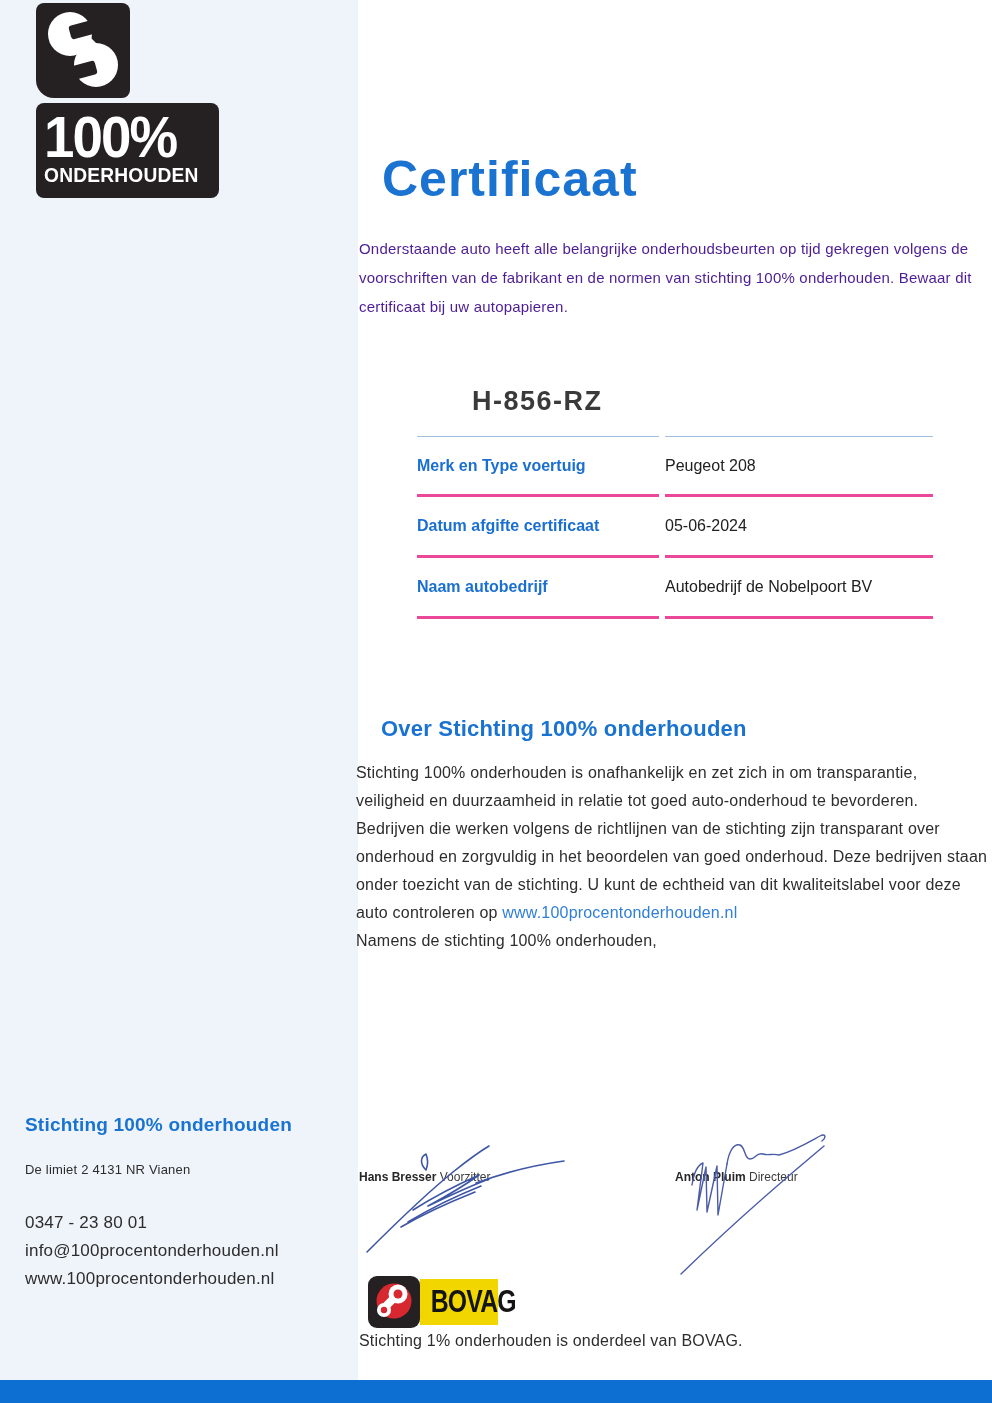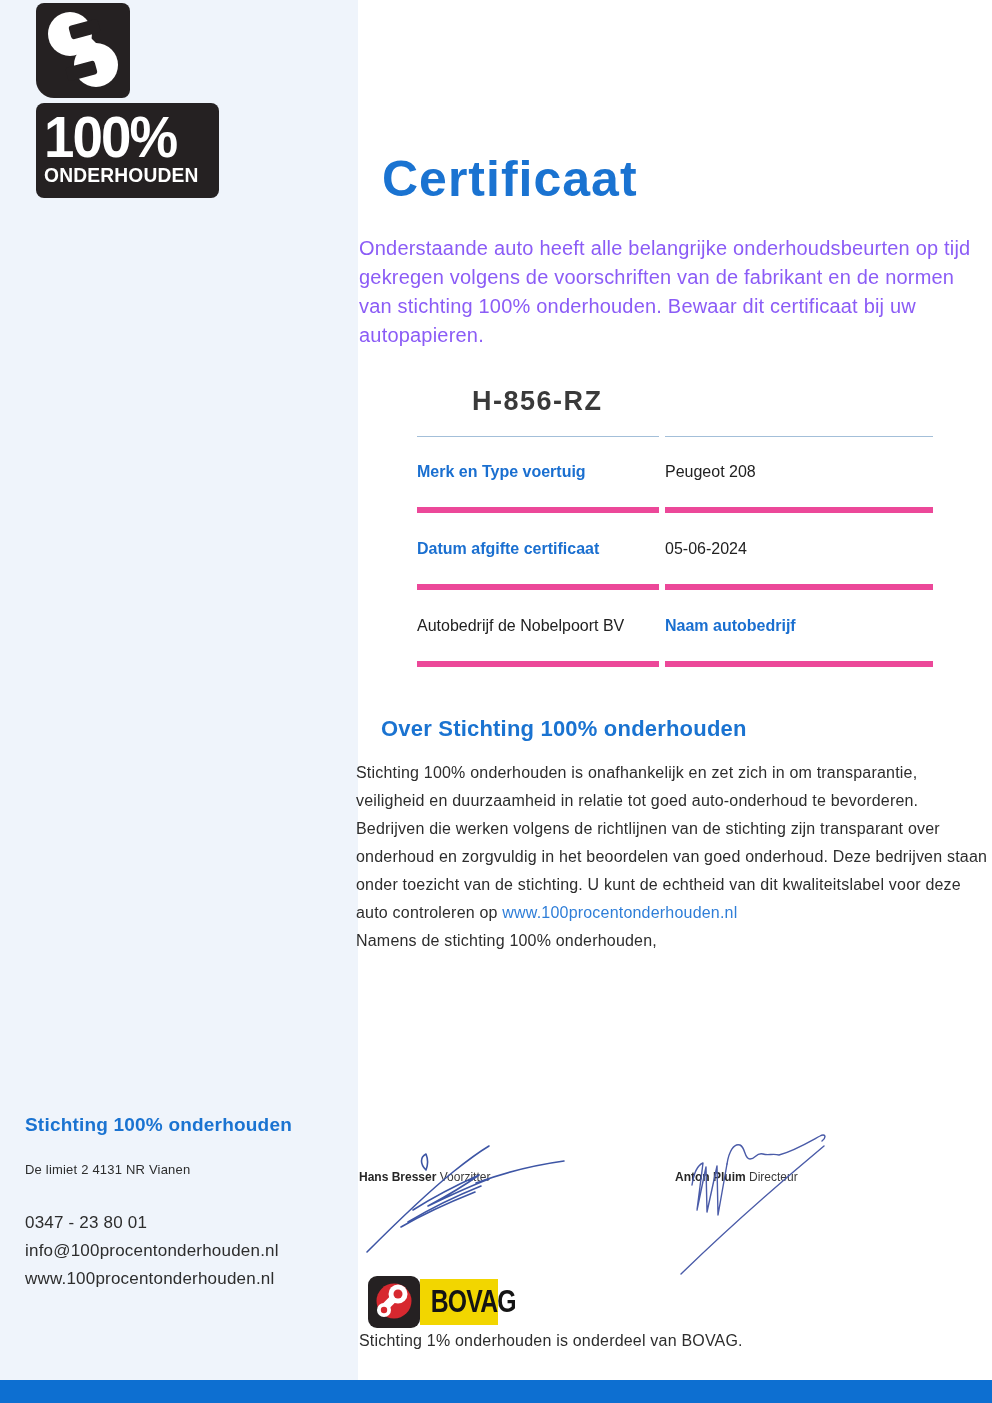--- a/index.html
+++ b/index.html
@@ -12,26 +12,26 @@
 
   
   .logo { position:absolute; left:36px; top:3px; display:flex; gap:5px; z-index:3;flex-direction:column; }
   .logo-tile1 { width:94px; height:95px; background:#252122; border-radius:8px 8px 8px 18px; overflow:hidden; }
   .logo-tile2 { width:183px; height:95px; background:#252122; border-radius:8px; color:#ffffff; padding:10px 0 0 8px; overflow:hidden; }
   .logo-percent { font-size:57px; font-weight:800; line-height:48px; letter-spacing:-2px; transform:scaleX(0.96); transform-origin:left center; white-space:nowrap; }
   .logo-word { font-size:20px; font-weight:800; letter-spacing:0.2px; margin-top:3px; transform:scaleX(0.96); transform-origin:left center; white-space:nowrap; }
 
   
   .title { position:absolute; left:382px; top:150px; font-size:50px; font-weight:800; letter-spacing:1px; color:#1a73d1; }
-  .intro { position:absolute; left:359px; top:234px; width:632px; font-size:20px; line-height:29px; letter-spacing:0.2px; color:#8b5cf6; }
+  .intro { position:absolute; left:359px; top:234px; width:632px; font-size:15px; line-height:29px; letter-spacing:0.2px; color:#4c1d95; }
 
   .plate { position:absolute; left:452px; top:386px; font-size:27px; font-weight:700; letter-spacing:1.5px; color:#3a3a3a;margin-left:20px; }
 
   .details { position:absolute; left:417px; top:436px; width:516px; display:grid; grid-template-columns:242px 268px; column-gap:6px; }
-  .details .cell { height:77px; display:flex; align-items:center; border-bottom:6px solid #ec4899; font-size:16px; }
+  .details .cell { height:61px; display:flex; align-items:center; border-bottom:3px solid #ec4899; font-size:16px; }
   .details .cell.first { border-top:1px solid #a3bfd9; }
   .details .label { color:#1a6fd0; font-weight:700; }
   .details .value { color:#212121; }
 
   .about-heading { position:absolute; left:381px; top:716px; font-size:22px; font-weight:800; color:#1a73d1; letter-spacing:0.2px; }
   .about-body { position:absolute; left:356px; top:759px; width:632px; font-size:16px; line-height:28px; letter-spacing:0.2px; color:#2d2d2d; }
   .link { color:#2f7ed8; text-decoration:none; cursor:pointer; }
   .closing { display:block; }
 
   .sig-label { position:absolute; top:1170px; font-size:12px; color:#3a3a3a; white-space:nowrap; }
@@ -82,22 +82,22 @@
 
   <p class="intro">Onderstaande auto heeft alle belangrijke onderhoudsbeurten op tijd gekregen volgens de voorschriften van de fabrikant en de normen van stichting 100% onderhouden. Bewaar dit certificaat bij uw autopapieren.</p>
 
   <div class="plate">H-856-RZ</div>
 
   <div class="details">
     <div class="cell label first">Merk en Type voertuig</div>
     <div class="cell value first">Peugeot 208</div>
     <div class="cell label">Datum afgifte certificaat</div>
     <div class="cell value">05-06-2024</div>
+    <div class="cell label">Naam autobedrijf</div>
     <div class="cell value">Autobedrijf de Nobelpoort BV</div>
-    <div class="cell label">Naam autobedrijf</div>
   </div>
 
   <div class="about-heading">Over Stichting 100% onderhouden</div>
 
   <p class="about-body"><span>Stichting 100% onderhouden is onafhankelijk en zet zich in om transparantie, veiligheid en duurzaamheid in relatie tot goed auto-onderhoud te bevorderen. Bedrijven die werken volgens de richtlijnen van de stichting zijn transparant over onderhoud en zorgvuldig in het beoordelen van goed onderhoud. Deze bedrijven staan onder toezicht van de stichting. U kunt de echtheid van dit kwaliteitslabel voor deze auto controleren op </span><a class="link">www.100procentonderhouden.nl</a>
     <span class="closing">Namens de stichting 100% onderhouden,</span>
   </p>
 
   <div class="sig-label left">
     <span class="sig-name">Hans Bresser</span>

